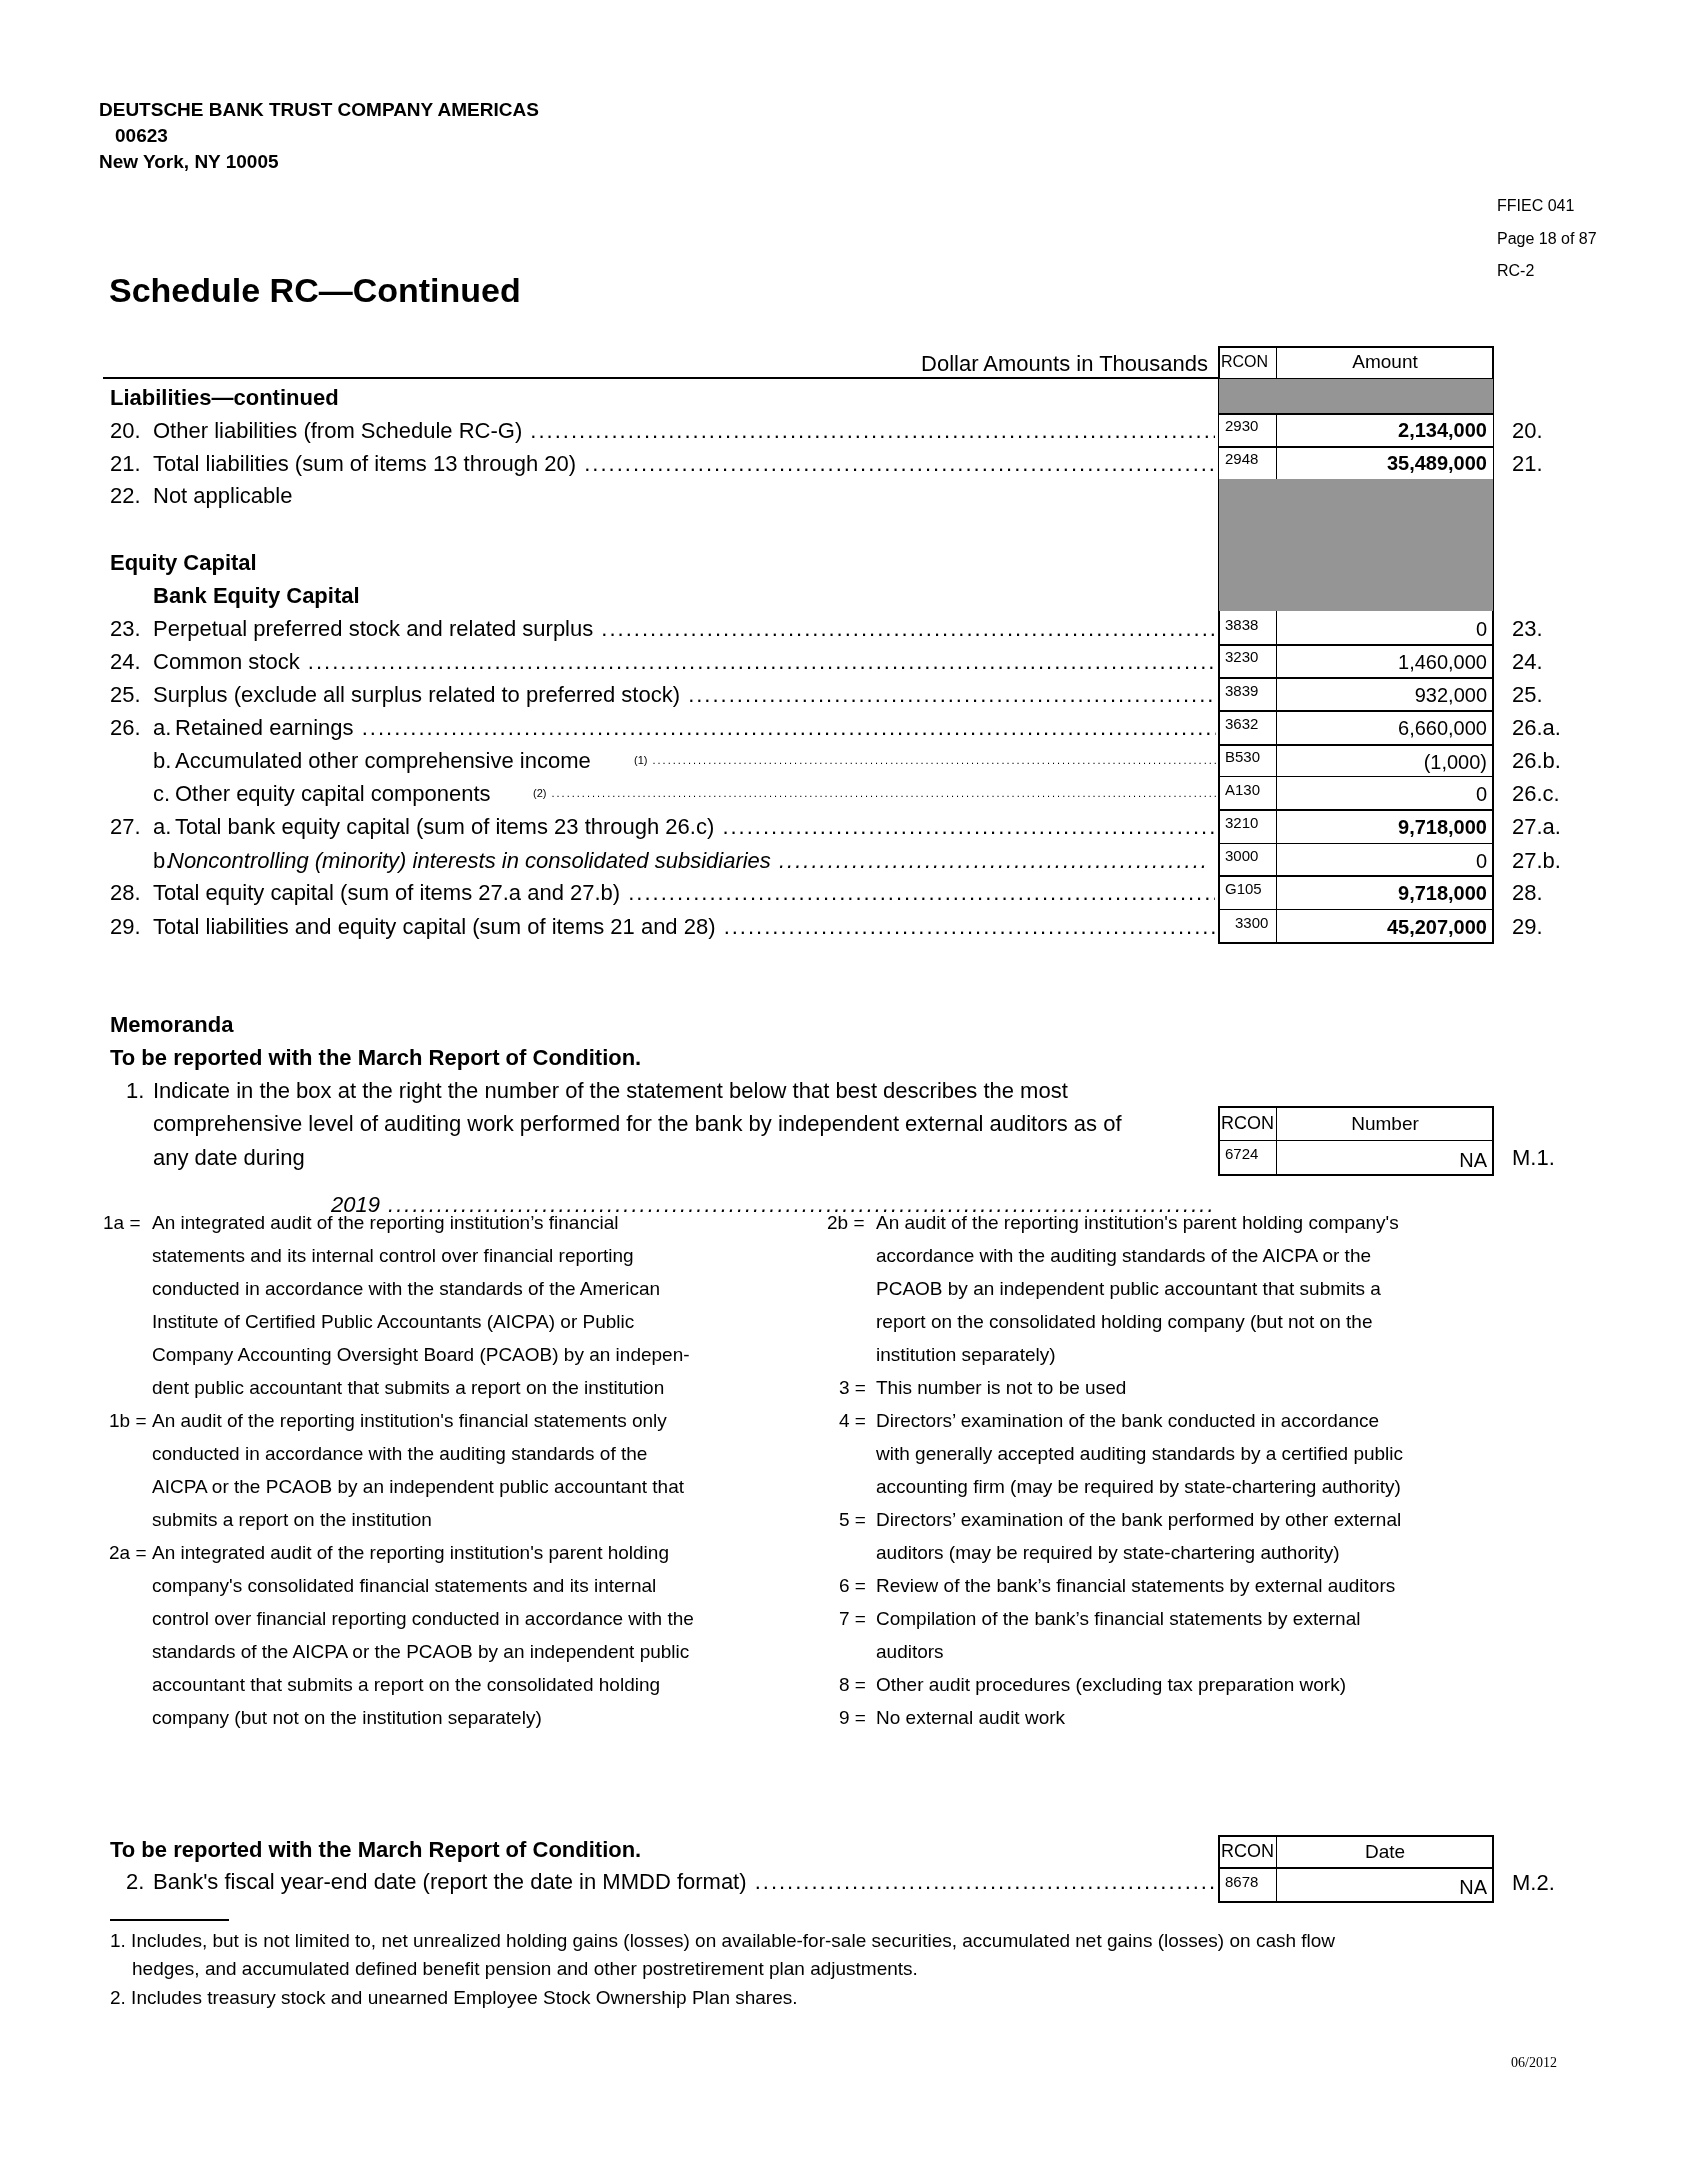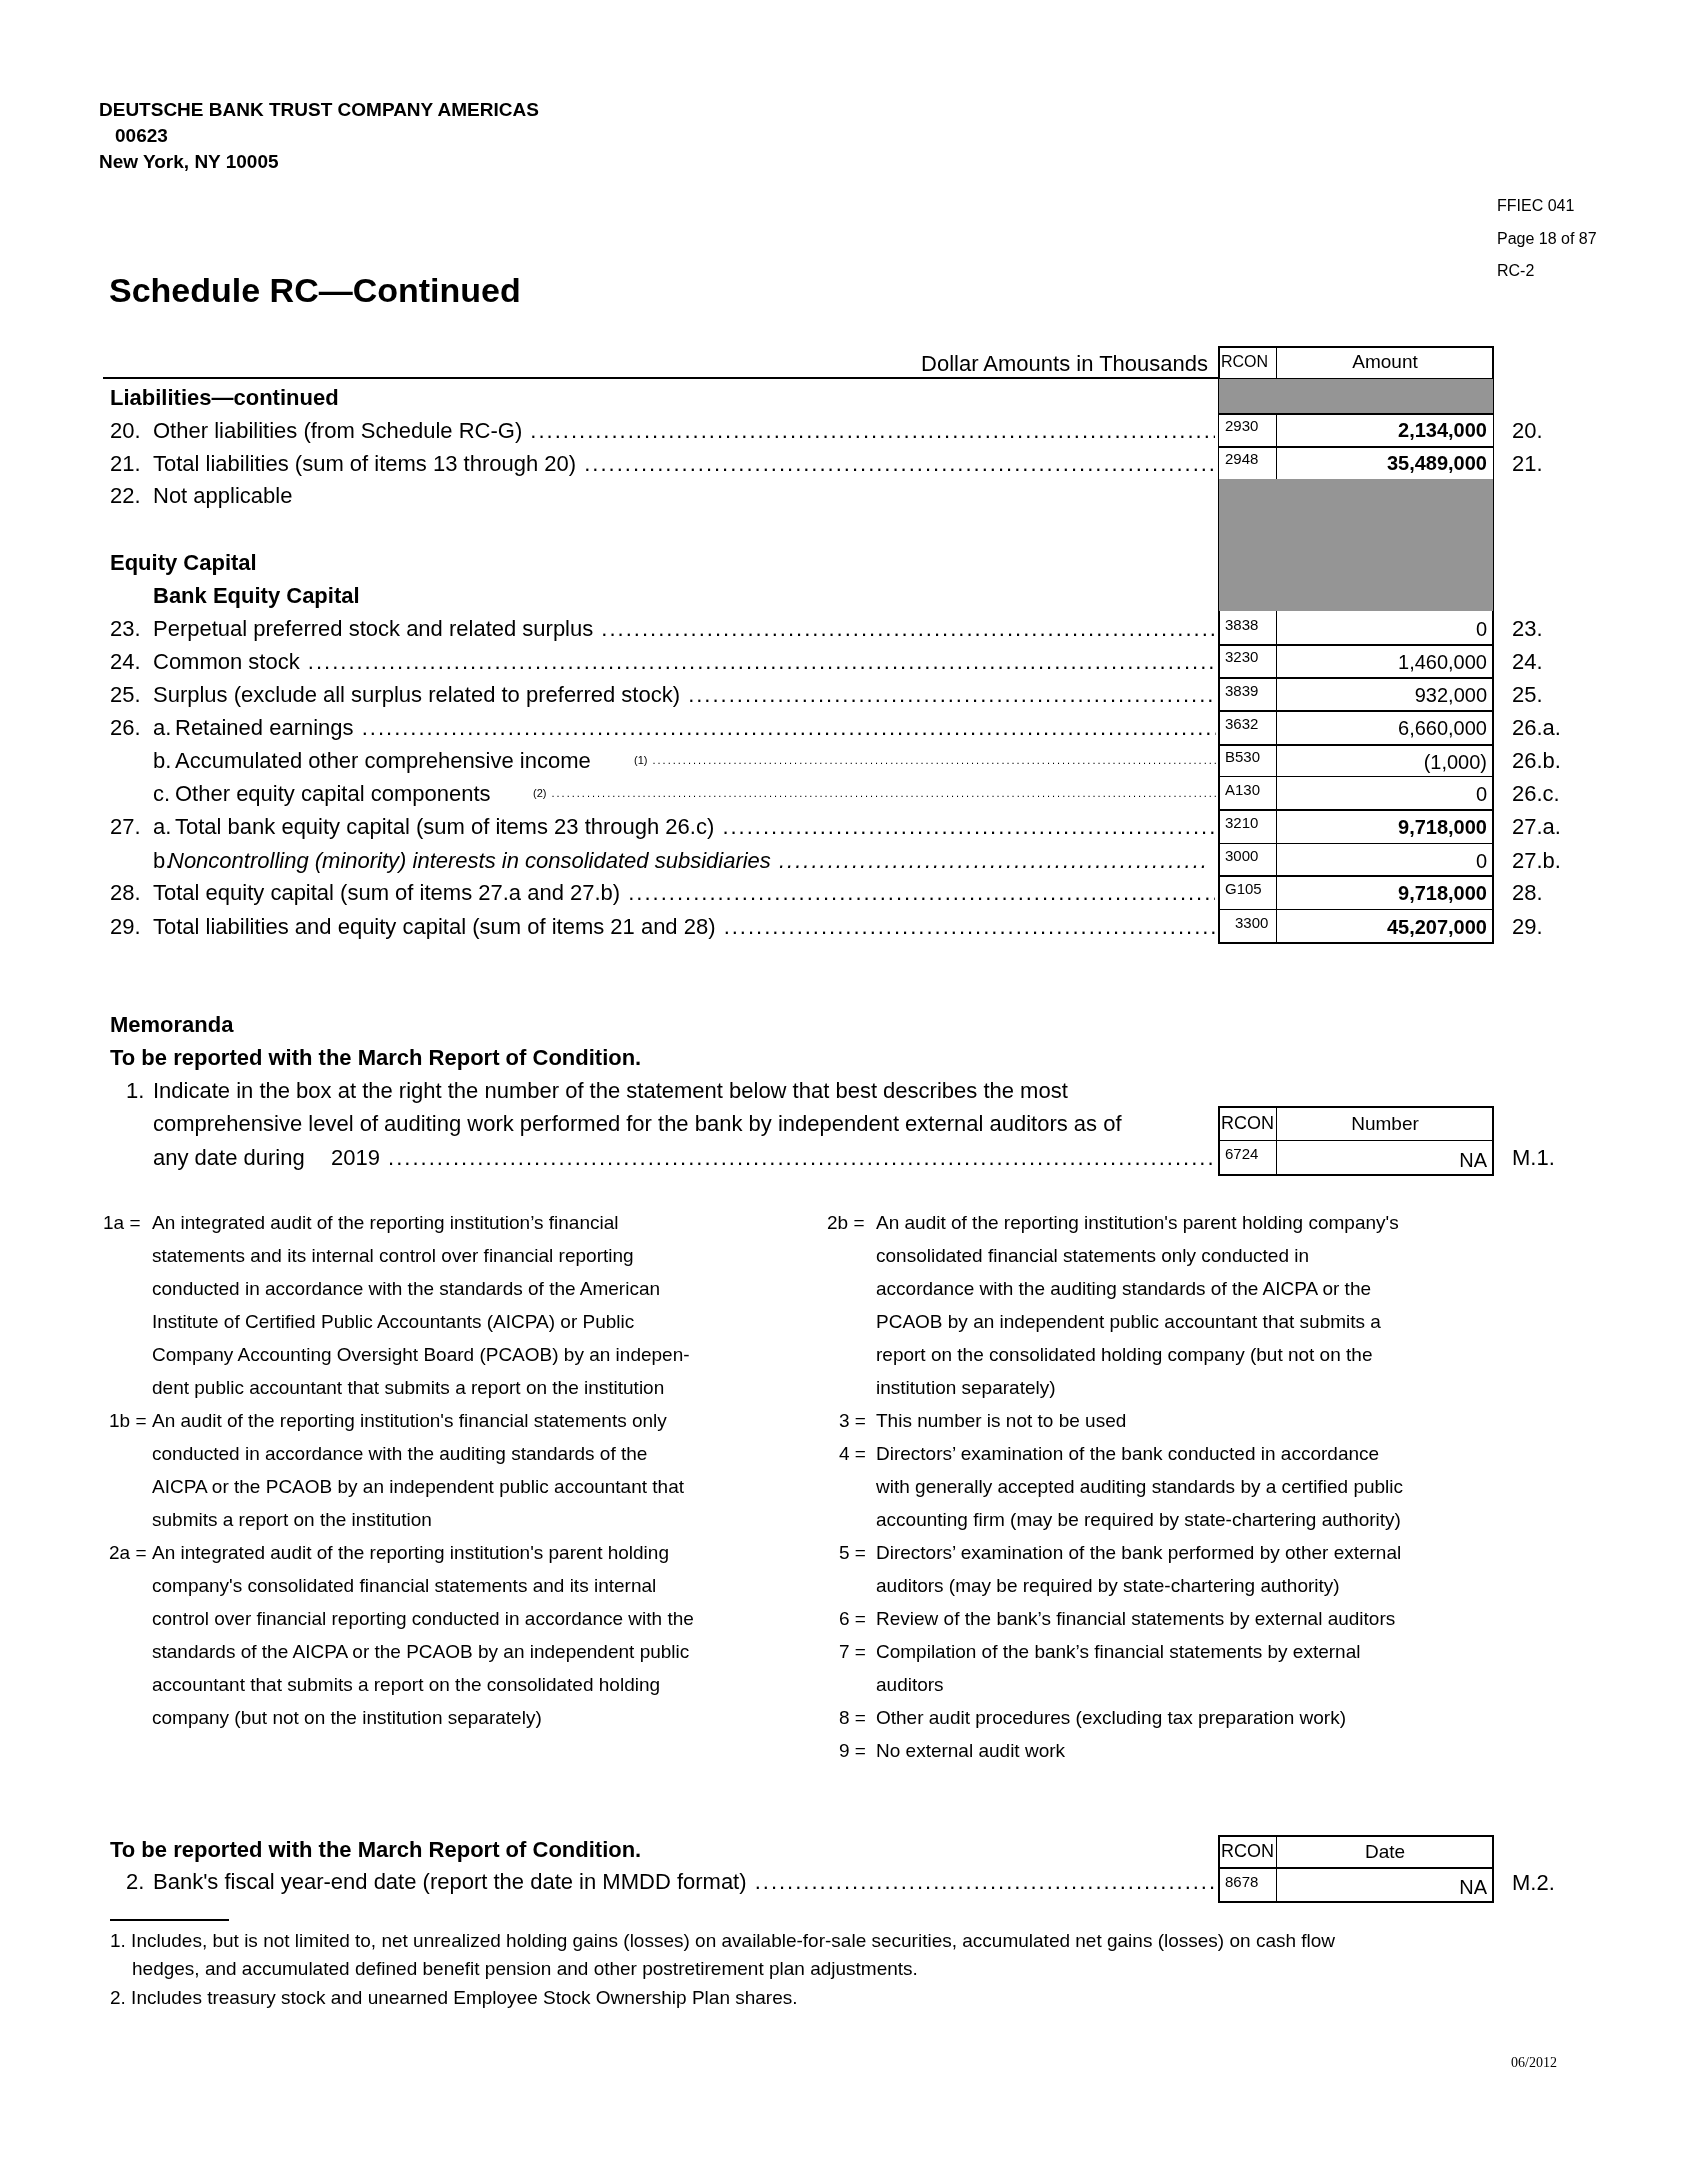--- a/index.html
+++ b/index.html
@@ -141,21 +141,21 @@
 <div class="cell code" style="left:1219px;top:911px;width:57px;padding-left:16px;">3300</div>
 <div class="cell amt bold" style="left:1277px;top:907px;width:216px;">45,207,000</div>
 <div class="abs rownum" style="left:1512px;top:910px;">29.</div>
 
 <div class="abs lbl bold" style="left:110px;top:1008px;">Memoranda</div>
 <div class="abs lbl bold" style="left:110px;top:1041px;">To be reported with the March Report of Condition.</div>
 <div class="abs lbl" style="left:126px;top:1074px;">1.</div>
 <div class="abs lbl" style="left:153px;top:1074px;">Indicate in the box at the right the number of the statement below that best describes the most</div>
 <div class="abs lbl" style="left:153px;top:1107px;">comprehensive level of auditing work performed for the bank by independent external auditors as of</div>
 <div class="abs lbl" style="left:153px;top:1141px;">any date during</div>
-<div class="abs lbl dots" style="left:331px;top:1141px;width:885px;">2019</div>
+<div class="abs lbl dots" style="left:331px;top:1188px;width:885px;font-style:italic;">2019</div>
 
 <div class="box" style="left:1218px;top:1106px;width:276px;height:70px;"></div>
 <div class="cell" style="left:1276px;top:1107px;width:1px;height:68px;background:#000;"></div>
 <div class="cell" style="left:1219px;top:1140px;width:274px;height:1px;background:#000;"></div>
 <div class="cell code" style="left:1219px;top:1111px;width:57px;font-size:18px;padding-left:2px;">RCON</div>
 <div class="cell" style="left:1277px;top:1109px;width:216px;text-align:center;font-size:19px;line-height:30px;">Number</div>
 <div class="cell code" style="left:1219px;top:1142px;width:57px;">6724</div>
 <div class="cell amt" style="left:1277px;top:1140px;width:216px;">NA</div>
 <div class="abs rownum" style="left:1512px;top:1141px;">M.1.</div>
 
@@ -191,21 +191,20 @@
       <div>company (but not on the institution separately)</div>
     </div>
   </div>
 </div>
 
 <div class="abs" style="left:817px;top:1206px;width:673px;">
   <div class="sm" style="position:relative;">
     <span style="position:absolute;left:10px;top:0;">2b =</span>
     <div style="margin-left:59px;">
       <div>An audit of the reporting institution's parent holding company's</div>
-      <div>consolidated financial statements only conducted in</div>
       <div>accordance with the auditing standards of the AICPA or the</div>
       <div>PCAOB by an independent public accountant that submits a</div>
       <div>report on the consolidated holding company (but not on the</div>
       <div>institution separately)</div>
     </div>
   </div>
   <div class="sm" style="position:relative;">
     <span style="position:absolute;left:22px;top:0;">3 =</span>
     <div style="margin-left:59px;">
       <div>This number is not to be used</div>

